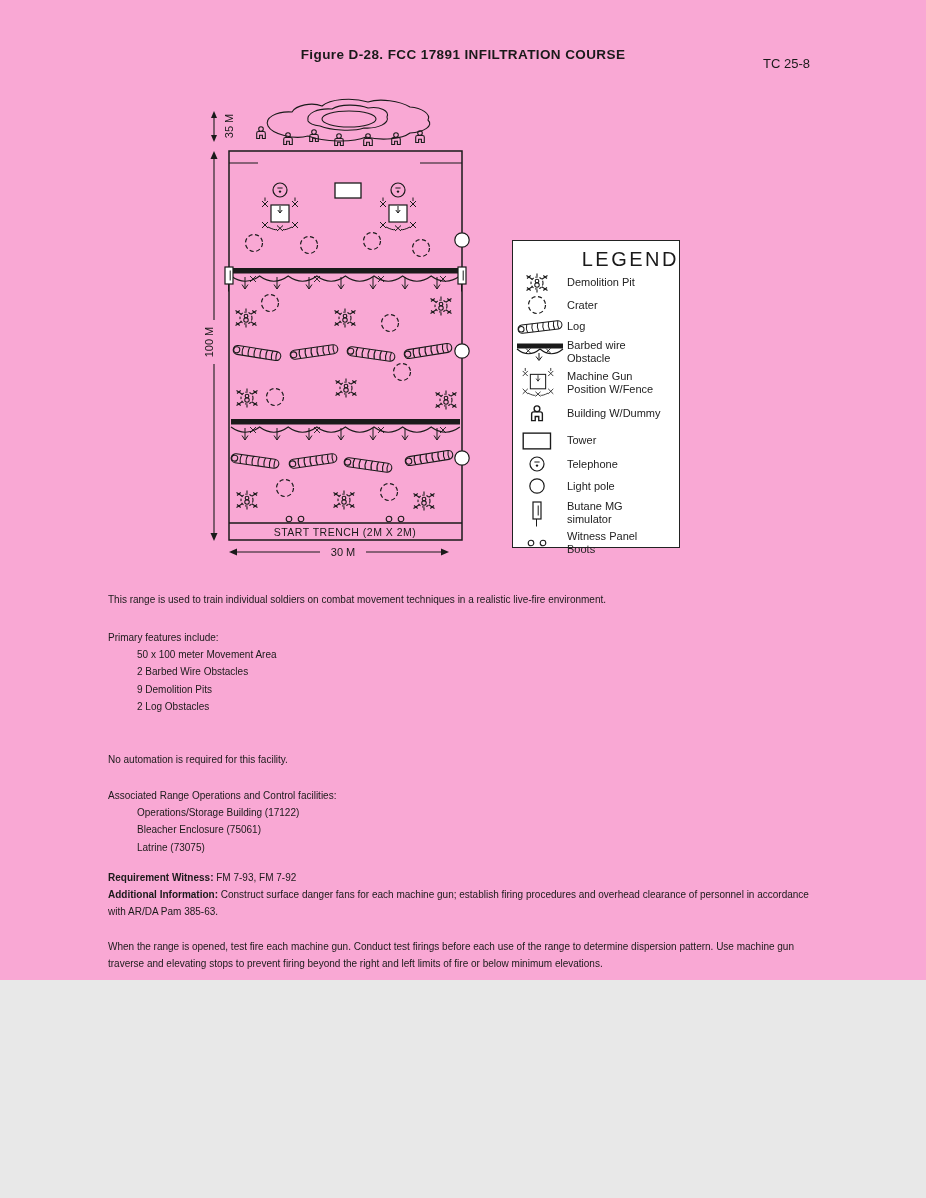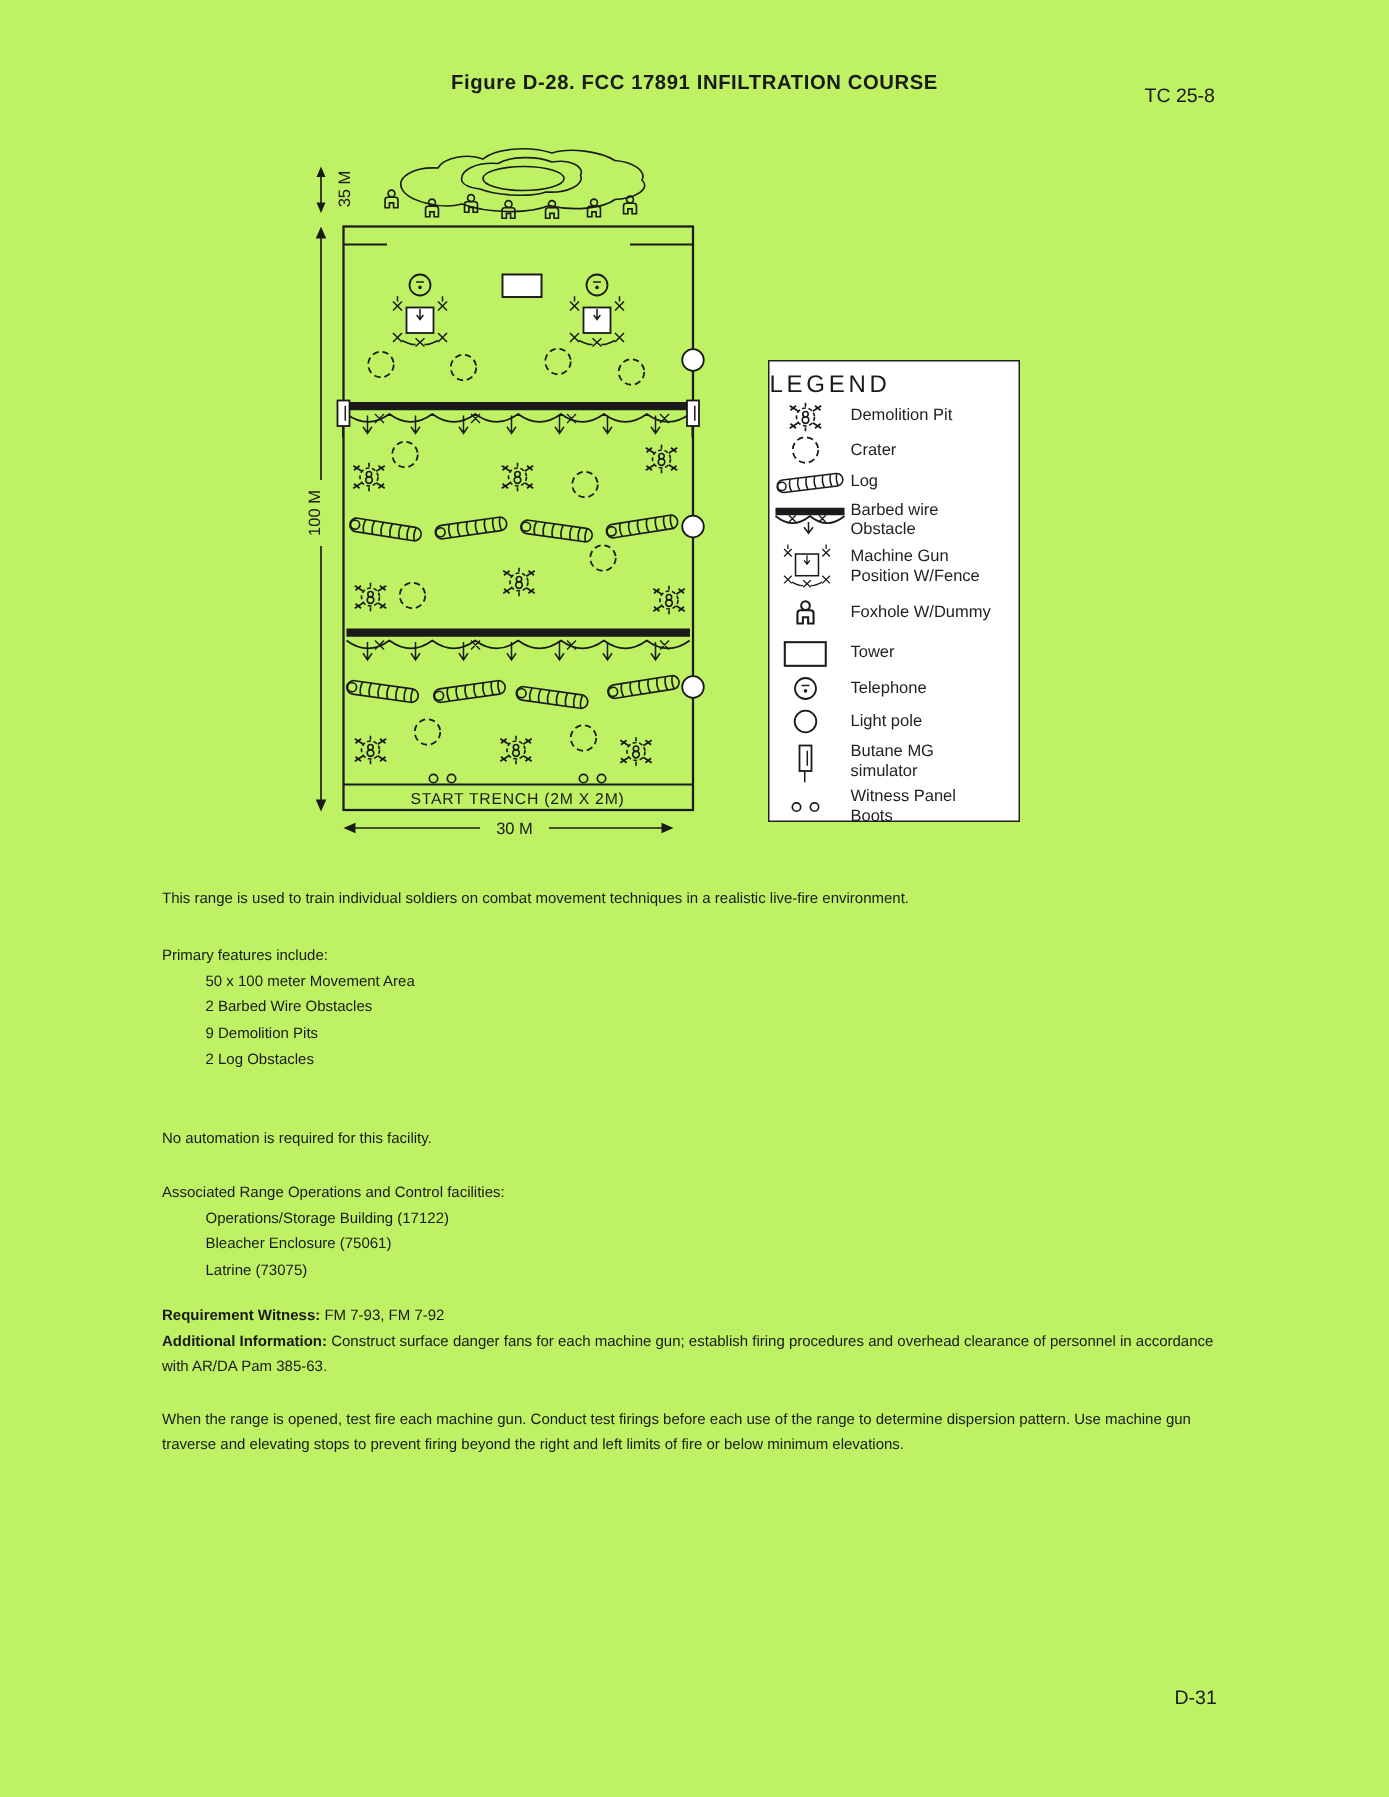--- a/index.html
+++ b/index.html
@@ -1,32 +1,32 @@
 <!DOCTYPE html>
 <html><head>
 <meta charset="utf-8">
 <style>
   html,body{margin:0;padding:0;background:#e8e8e8;}
   .page{
-    position:relative;width:926px;height:1198px;margin:0 auto;
-    background:#bef264;overflow:hidden;
+    position:relative;width:926px;height:980px;margin:0 auto;
+    background:#f9a8d4;overflow:hidden;
     font-family:"Liberation Sans",sans-serif;color:#1a1a1a;
   }
   .fig-title{
     position:absolute;left:0;top:47px;width:926px;text-align:center;
     font-weight:bold;font-size:13.5px;letter-spacing:.4px;
   }
   .doc-ref{position:absolute;left:763px;top:56px;font-size:13px;}
   .course-svg{position:absolute;left:193px;top:90px;}
   svg text{font-family:"Liberation Sans",sans-serif;fill:#1a1a1a;}
   .legend-box{
     position:absolute;left:512px;top:240px;width:168px;height:308px;
     border:1.4px solid #222;box-sizing:border-box;background:#fff;
   }
-  .legend-title{text-align:left;font-size:16px;letter-spacing:2.5px;padding-top:7px;}
+  .legend-title{text-align:right;font-size:20px;letter-spacing:2.5px;padding-top:7px;}
   .lg-row{display:flex;align-items:center;}
   .lg-sym{width:54px;display:flex;justify-content:center;flex:0 0 54px;}
   .lg-label{font-size:11px;line-height:12.5px;width:97px;color:#222;}
   .body-text{position:absolute;left:108px;width:712px;font-size:10px;line-height:17.2px;}
   .indent{padding-left:29px;}
   .b{font-weight:bold;}
   .page-num{position:absolute;left:783px;top:1124px;font-size:13px;}
 </style>
 </head>
 <body>
@@ -254,21 +254,21 @@
           </svg>
         </span>
       <span class="lg-label">Machine Gun Position W/Fence</span>
     </div>
     <div class="lg-row" style="height:29px">
       <span class="lg-sym">
         <svg width="46" height="26" viewBox="-23 -13 46 26">
             <use href="#sym-fox" transform="translate(-3,1) scale(1.25)"></use>
           </svg>
         </span>
-      <span class="lg-label">Foxhole W/Dummy</span>
+      <span class="lg-label">Building W/Dummy</span>
     </div>
     <div class="lg-row" style="height:25px">
       <span class="lg-sym">
         <svg width="46" height="22" viewBox="-23 -11 46 22">
             <use href="#sym-tower" x="-3" transform="scale(1.05)"></use>
           </svg>
         </span>
       <span class="lg-label">Tower</span>
     </div>
     <div class="lg-row" style="height:22px">

